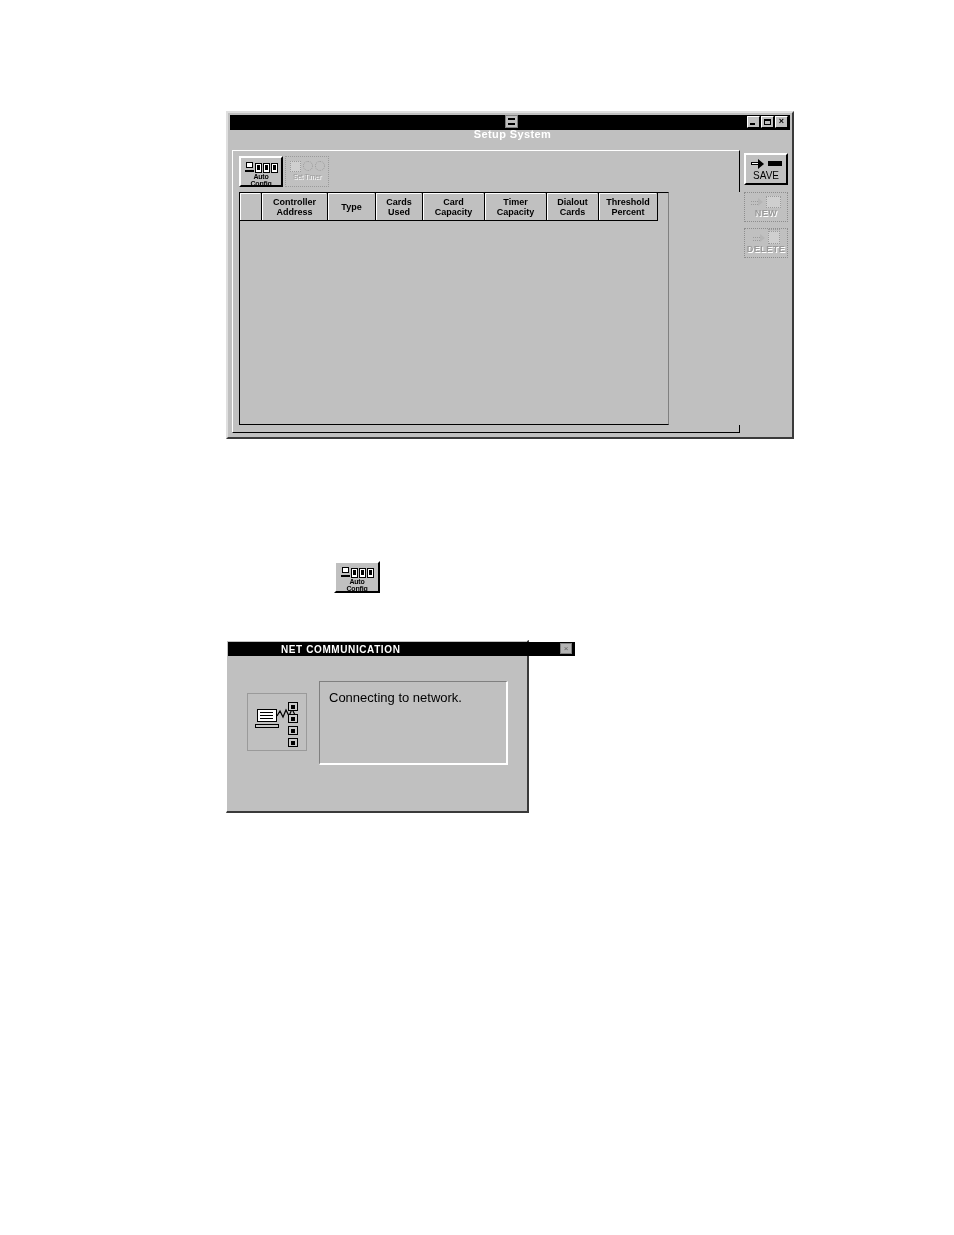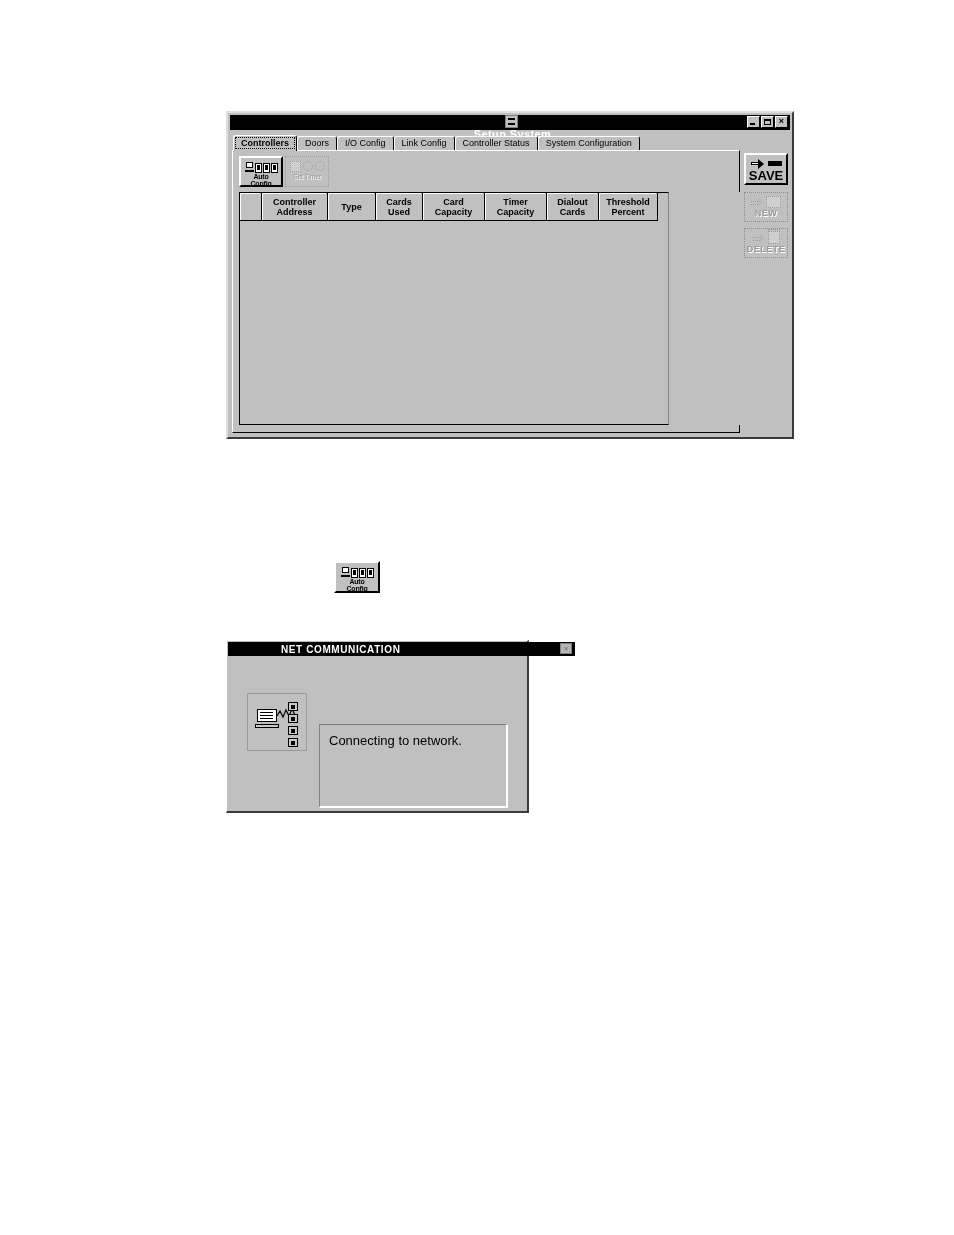--- a/index.html
+++ b/index.html
@@ -346,22 +346,22 @@
     height: 30px;
     border: 1px dotted #8d8d8d;
   }
   #delete-btn {
     left: 744px;
     top: 228px;
     height: 30px;
     border: 1px dotted #8d8d8d;
   }
   .side-label {
-    font-size: 13px;
-    font-weight: bold;
+    font-size: 10px;
+    font-weight: normal;
     line-height: 11px;
     color: #000;
   }
   .side-label.grey {
     color: #9a9a9a;
     font-weight: bold;
     font-size: 9px;
     text-shadow: 1px 1px 0 #ffffff;
     letter-spacing: 0.5px;
   }
@@ -581,21 +581,20 @@
     left: 92px;
     top: 40px;
     width: 189px;
     height: 84px;
     background: #c0c0c0;
     box-sizing: border-box;
     border-top: 1px solid #808080;
     border-left: 1px solid #808080;
     border-right: 2px solid #ffffff;
     border-bottom: 2px solid #ffffff;
-    margin-top: 43px;
   }
   #net-msg-text {
     font-size: 13px;
     color: #000;
     margin: 8px 0 0 9px;
     white-space: nowrap;
   }
 </style>
 </head>
 <body>
@@ -605,28 +604,20 @@
   <div id="setup-titlebar">
     <div class="sysmenu-icon"></div>
     <div id="setup-title-text">Setup System</div>
     <div id="setup-window-controls">
       <div class="wbtn min"></div>
       <div class="wbtn max"></div>
       <div class="wbtn close">×</div>
     </div>
   </div>
 
-  <div id="tabstrip">
-    <div class="tab active">Controllers</div>
-    <div class="tab">Doors</div>
-    <div class="tab">I/O Config</div>
-    <div class="tab">Link Config</div>
-    <div class="tab">Controller Status</div>
-    <div class="tab">System Configuration</div>
-  </div>
 
   <div id="tabpage">
 
     <div class="tbtn" id="auto-config-btn">
       <div class="ac-glyph">
         <div class="ac-pc"></div>
         <div class="ac-box"></div>
         <div class="ac-box"></div>
         <div class="ac-box"></div>
       </div>

